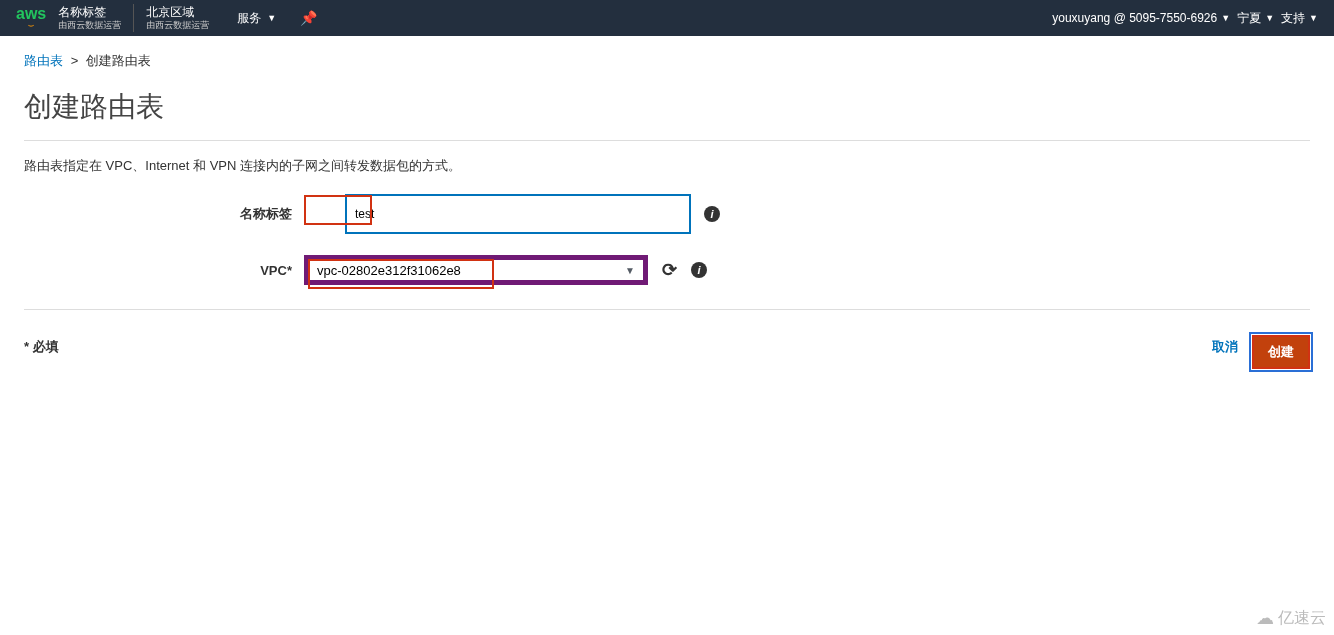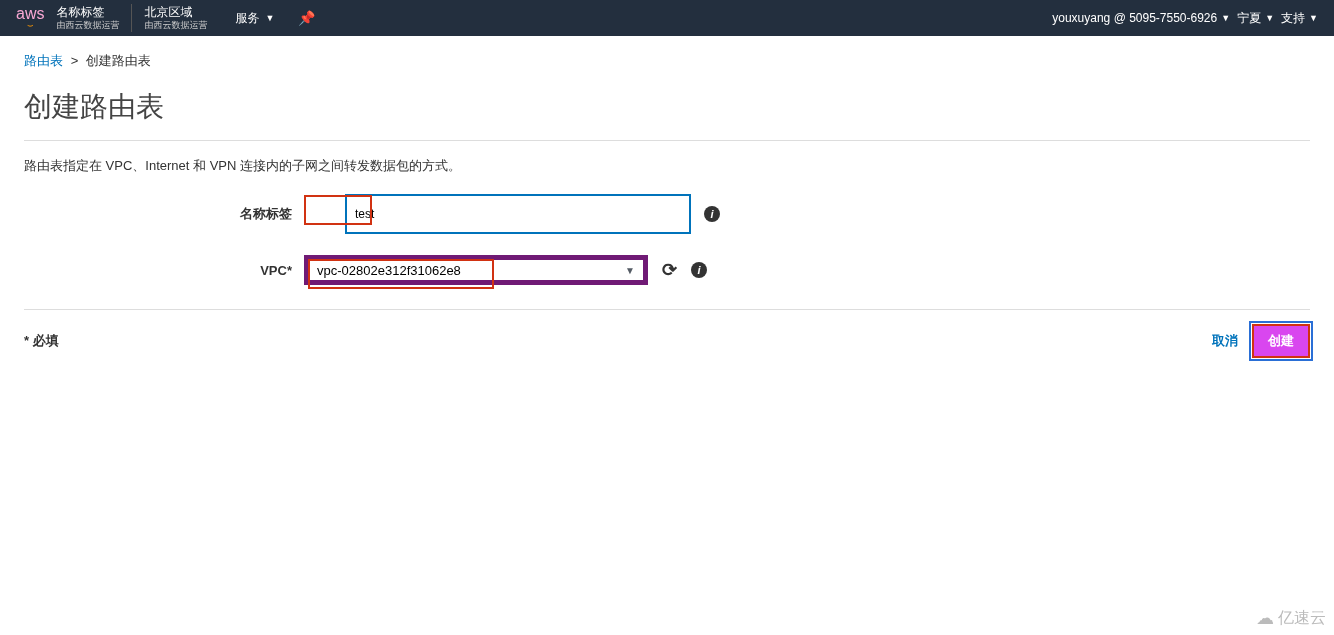--- a/index.html
+++ b/index.html
@@ -1,20 +1,20 @@
 <!DOCTYPE html>
 <html><head>
   <meta charset="utf-8">
   <style>
     * { margin: 0; padding: 0; box-sizing: border-box; font-family: "Helvetica Neue", Arial, sans-serif; }
     body { width: 1334px; height: 635px; background: #fff; }
     
     .topnav { background: #232f3e; height: 36px; display: flex; align-items: center; color: #fff; font-size: 12px; padding: 0 16px; }
     .aws-logo { display: flex; align-items: center; gap: 4px; margin-right: 12px; }
-    .aws-logo-text { color: #f9a8d4; font-weight: normal; font-size: 16px; }
+    .aws-logo-text { color: #22c55e; font-weight: bold; font-size: 16px; }
     .aws-smile { color: #ff9900; font-size: 10px; line-height: 1; margin-top: -2px; }
     .region-block { display: flex; align-items: center; border-left: 1px solid #555; padding: 0 12px; height: 28px; }
     .region-block.first { border-left: none; padding-left: 0; }
     .region-name { font-size: 12px; }
     .region-sub { font-size: 9px; color: #ccc; }
     .region-col { display: flex; flex-direction: column; line-height: 1.2; }
     .services-menu { margin-left: 16px; display: flex; align-items: center; gap: 6px; cursor: pointer; }
     .pin-icon { margin-left: 24px; cursor: pointer; font-size: 14px; }
     .topnav-spacer { flex: 1; }
     .topnav-right { display: flex; align-items: center; gap: 7px; }
@@ -45,21 +45,21 @@
     .select-caret { font-size: 10px; color: #545b64; }
     
     .info-icon { width: 16px; height: 16px; background: #333; color: #fff; border-radius: 50%; display: flex; align-items: center; justify-content: center; font-size: 11px; font-weight: bold; font-style: italic; cursor: pointer; }
     .refresh-icon { font-size: 18px; color: #333; cursor: pointer; font-weight: bold; }
     
     .footer-rule { border: none; border-top: 1px solid #ddd; margin: 24px 0 14px 0; }
     .footer-row { display: flex; align-items: center; justify-content: space-between; }
     .required-note { font-size: 13px; font-weight: bold; color: #333; }
     .footer-buttons { display: flex; align-items: center; gap: 14px; }
     .btn-cancel { color: #0073bb; font-size: 13px; cursor: pointer; font-weight: bold; }
-    .btn-create { background: #d946ef; color: #fff; border: 2px solid #d13212; padding: 6px 14px; font-size: 13px; font-weight: bold; cursor: pointer; outline: 2px solid #2a6fd6; outline-offset: 1px; }
+    .btn-create { background: #c2410c; color: #fff; border: 2px solid #d13212; padding: 6px 14px; font-size: 13px; font-weight: bold; cursor: pointer; outline: 2px solid #2a6fd6; outline-offset: 1px; margin-top: 11px; }
     
     .watermark { position: fixed; right: 8px; bottom: 6px; display: flex; align-items: center; gap: 4px; color: #bbb; font-size: 16px; }
     .watermark-icon { font-size: 18px; }
   </style>
 </head>
 <body>
 
 <div class="topnav">
   <div class="aws-logo">
     <div style="display:flex;flex-direction:column;align-items:center;line-height:1;">

